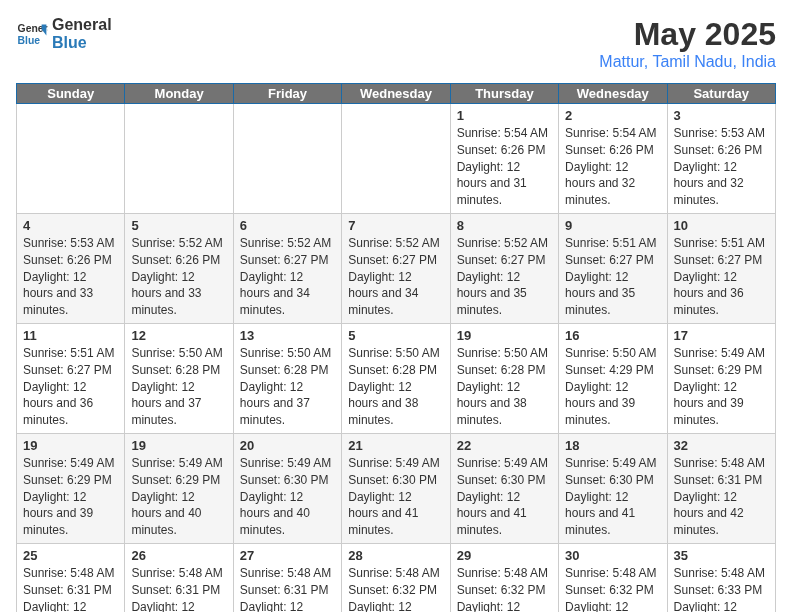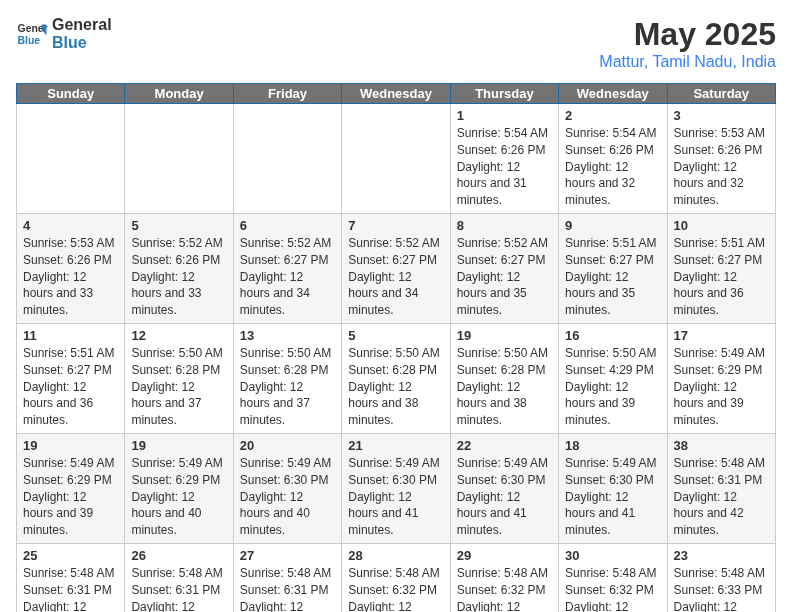--- a/index.html
+++ b/index.html
@@ -300,21 +300,21 @@
 and 41 minutes.</div>
         </td>
         <td>
           <span class="day-number">18</span>
           <div class="day-info">Sunrise: 5:49 AM
 Sunset: 6:30 PM
 Daylight: 12 hours
 and 41 minutes.</div>
         </td>
         <td>
-          <span class="day-number">38</span>
+          <span class="day-number">32</span>
           <div class="day-info">Sunrise: 5:48 AM
 Sunset: 6:31 PM
 Daylight: 12 hours
 and 42 minutes.</div>
         </td>
       </tr>
       <tr>
         <td>
           <span class="day-number">25</span>
           <div class="day-info">Sunrise: 5:48 AM
@@ -351,21 +351,21 @@
 and 43 minutes.</div>
         </td>
         <td>
           <span class="day-number">30</span>
           <div class="day-info">Sunrise: 5:48 AM
 Sunset: 6:32 PM
 Daylight: 12 hours
 and 44 minutes.</div>
         </td>
         <td>
-          <span class="day-number">23</span>
+          <span class="day-number">35</span>
           <div class="day-info">Sunrise: 5:48 AM
 Sunset: 6:33 PM
 Daylight: 12 hours
 and 44 minutes.</div>
         </td>
       </tr>
     </tbody>
 </table>
 
 <div class="footer">

